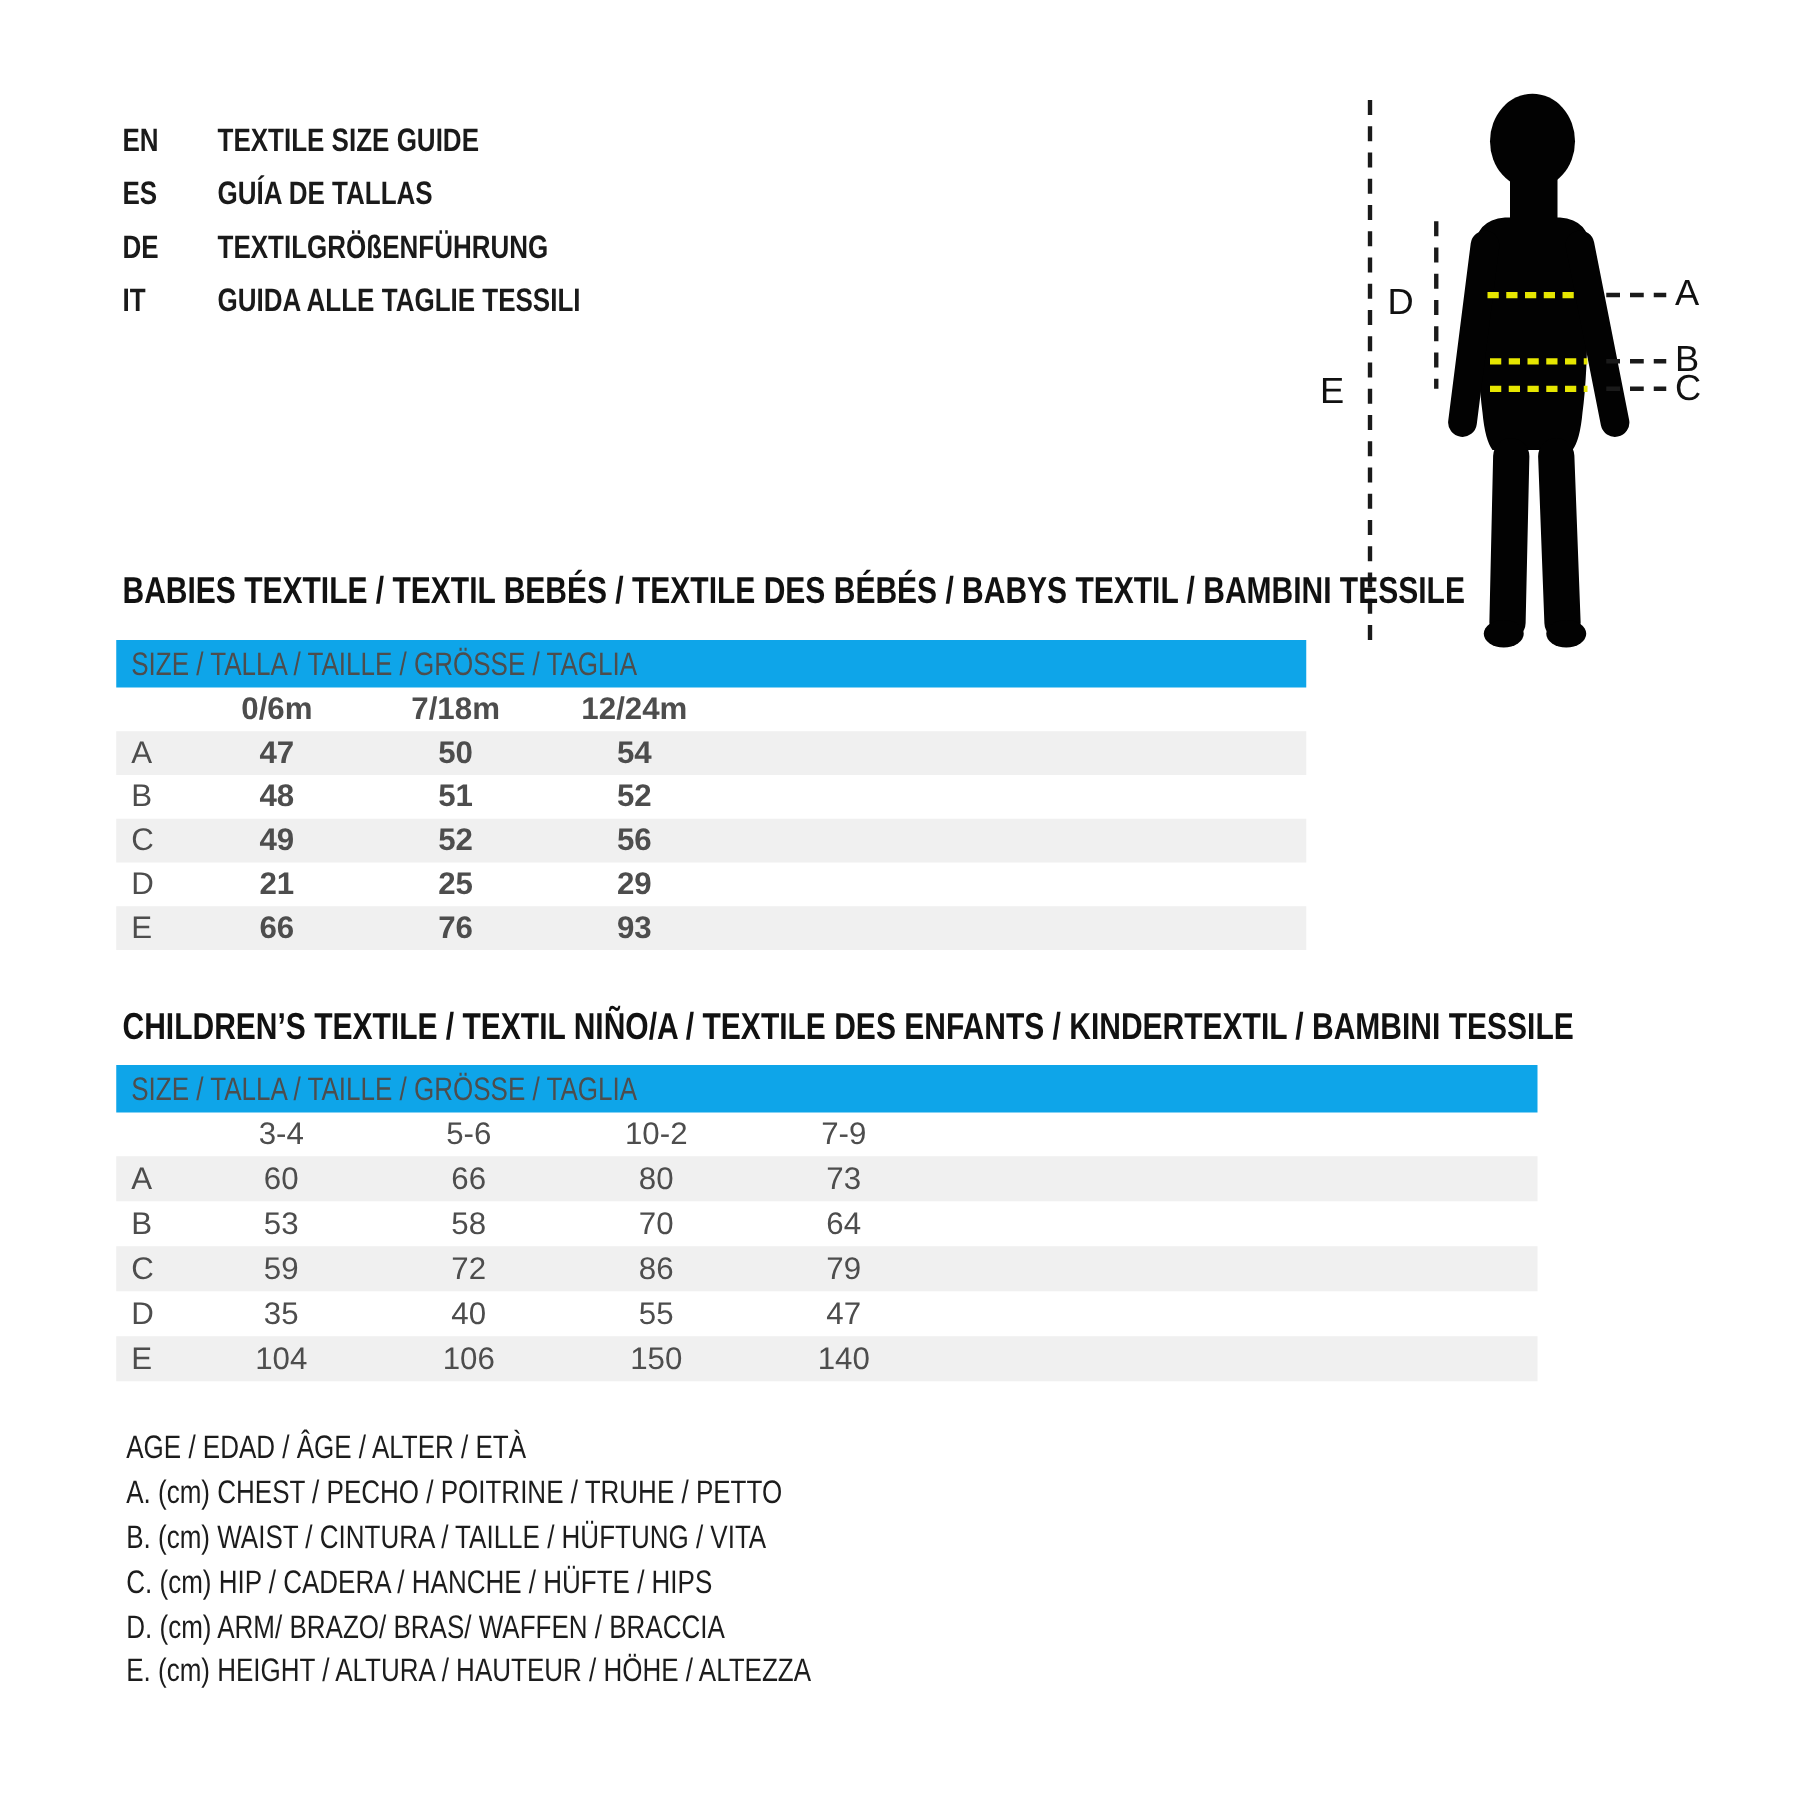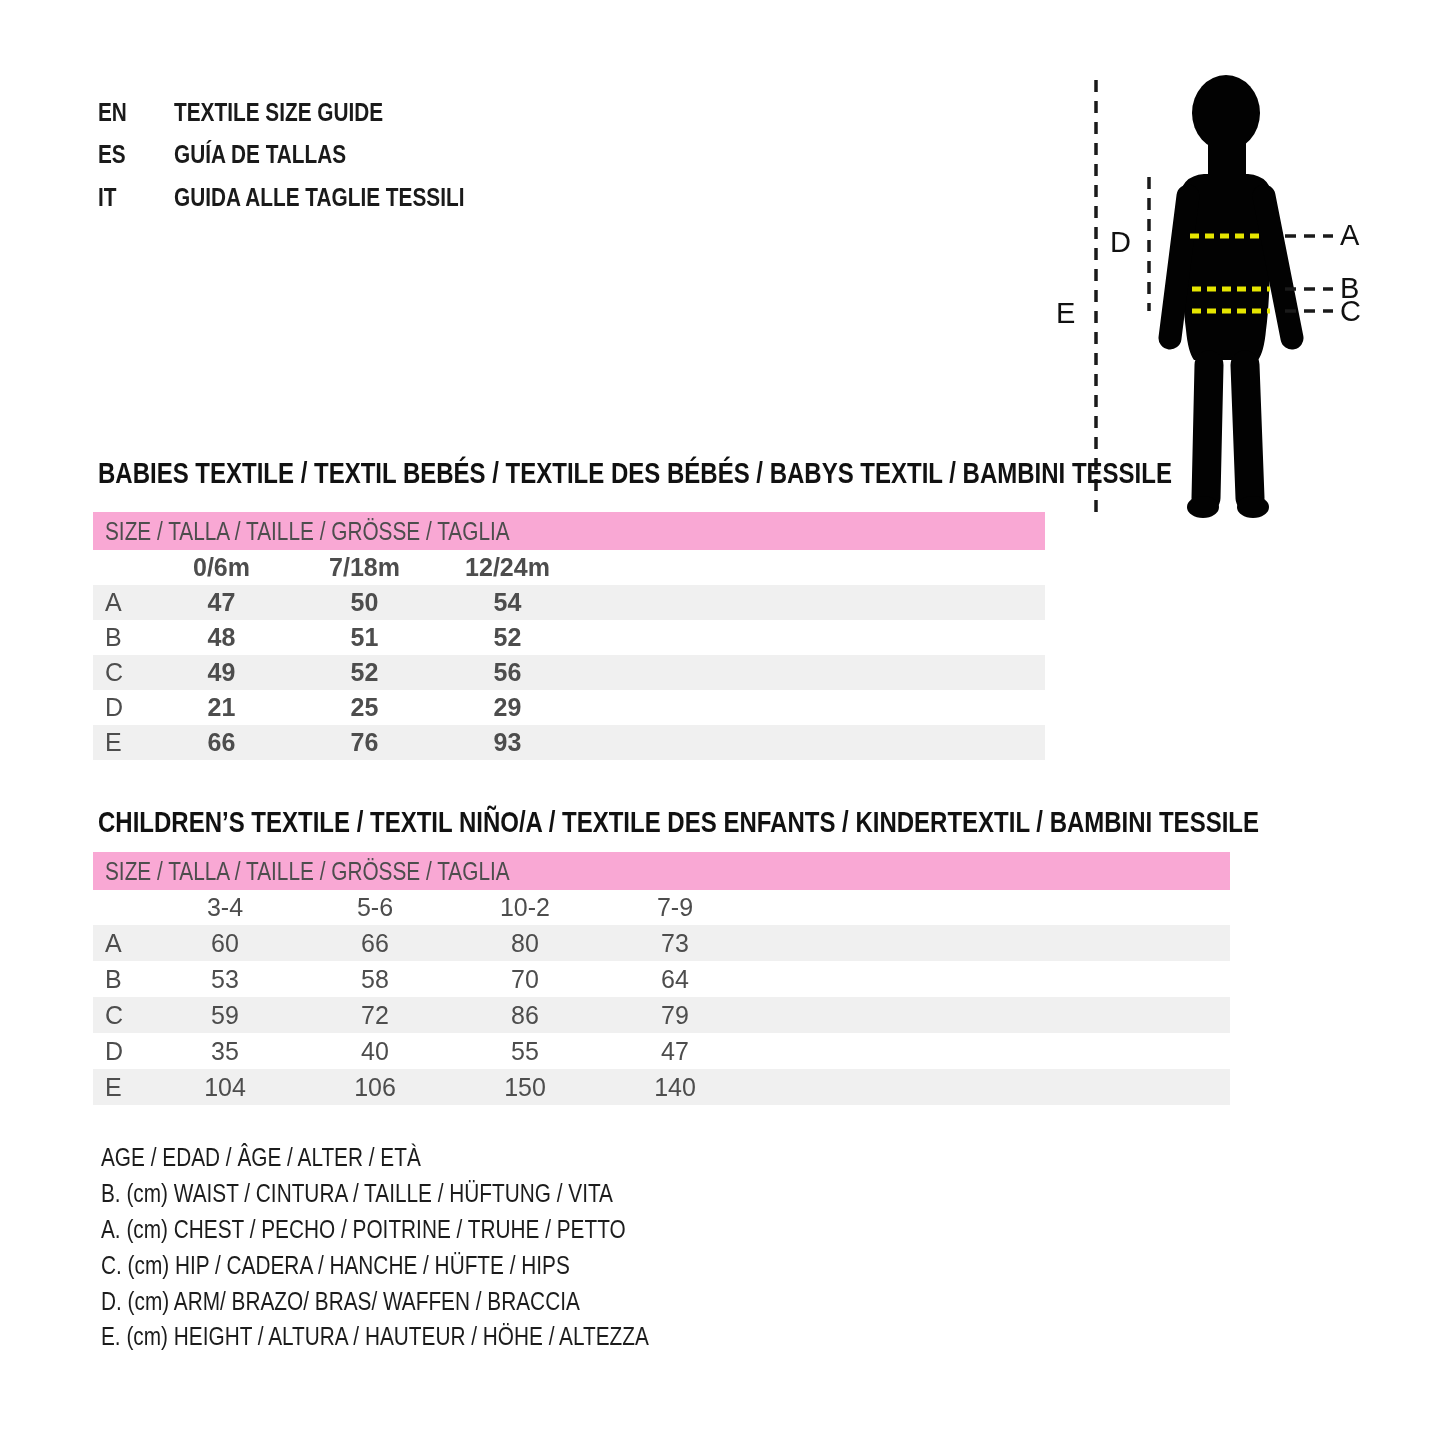--- a/index.html
+++ b/index.html
@@ -16,21 +16,21 @@
 
   
   .figure-svg{position:absolute;left:1020px;top:55px;width:420px;height:485px;}
   .fig-label{position:absolute;font-size:29px;font-weight:400;color:#111;line-height:1;}
 
   
   .section-title{position:absolute;font-size:30px;font-weight:700;line-height:34px;color:#111;}
 
   
   .size-table{position:absolute;left:93px;}
-  .tbar{height:38px;background:#f9a8d4;display:flex;align-items:center;padding-left:12px;
+  .tbar{height:38px;background:#0ea5e9;display:flex;align-items:center;padding-left:12px;
         font-size:26px;color:#4d4d4d;}
   .trow{display:flex;align-items:center;}
   .thead-row{height:35px;}
   .babies .trow.data{height:35px;}
   .childs .trow.data{height:36px;}
   .stripe{background:#f0f0f0;}
   .tlabel{flex:0 0 45px;padding-left:12px;font-size:25px;color:#4d4d4d;}
   .tcell{text-align:center;font-size:25px;color:#4d4d4d;}
   .babies .tcell{flex:0 0 143px;font-weight:bold;}
   .childs .tcell{flex:0 0 150px;}
@@ -45,20 +45,24 @@
 <div class="page">
 
   <div class="lang-block">
     <div class="lang-row">
       <span class="lang-code"><span class="cond">EN</span></span>
       <span class="cond">TEXTILE SIZE GUIDE</span>
     </div>
     <div class="lang-row">
       <span class="lang-code"><span class="cond">ES</span></span>
       <span class="cond">GUÍA DE TALLAS</span>
+    </div>
+    <div class="lang-row">
+      <span class="lang-code"><span class="cond">DE</span></span>
+      <span class="cond">TEXTILGRÖßENFÜHRUNG</span>
     </div>
     <div class="lang-row">
       <span class="lang-code"><span class="cond">IT</span></span>
       <span class="cond">GUIDA ALLE TAGLIE TESSILI</span>
     </div>
   </div>
 
   <svg class="figure-svg" viewBox="1020 55 420 485">
 
     <line x1="1096" y1="80" x2="1096" y2="517" stroke="#1a1a1a" stroke-width="3.5" stroke-dasharray="12 9"></line>
@@ -187,26 +191,26 @@
       <div class="tcell">150</div>
       <div class="tcell">140</div>
     </div>
   </div>
 
   <div class="legend">
     <div class="legend-line">
         <span class="cond">AGE / EDAD / ÂGE / ALTER / ETÀ</span>
       </div>
     <div class="legend-line">
+        <span class="cond">A. (cm) CHEST / PECHO / POITRINE / TRUHE / PETTO</span>
+      </div>
+    <div class="legend-line">
         <span class="cond">B. (cm) WAIST / CINTURA / TAILLE / HÜFTUNG / VITA</span>
       </div>
     <div class="legend-line">
-        <span class="cond">A. (cm) CHEST / PECHO / POITRINE / TRUHE / PETTO</span>
-      </div>
-    <div class="legend-line">
         <span class="cond">C. (cm) HIP / CADERA / HANCHE / HÜFTE / HIPS</span>
       </div>
     <div class="legend-line">
         <span class="cond">D. (cm) ARM/ BRAZO/ BRAS/ WAFFEN / BRACCIA</span>
       </div>
     <div class="legend-line">
         <span class="cond">E. (cm) HEIGHT / ALTURA / HAUTEUR / HÖHE / ALTEZZA</span>
       </div>
   </div>
 

